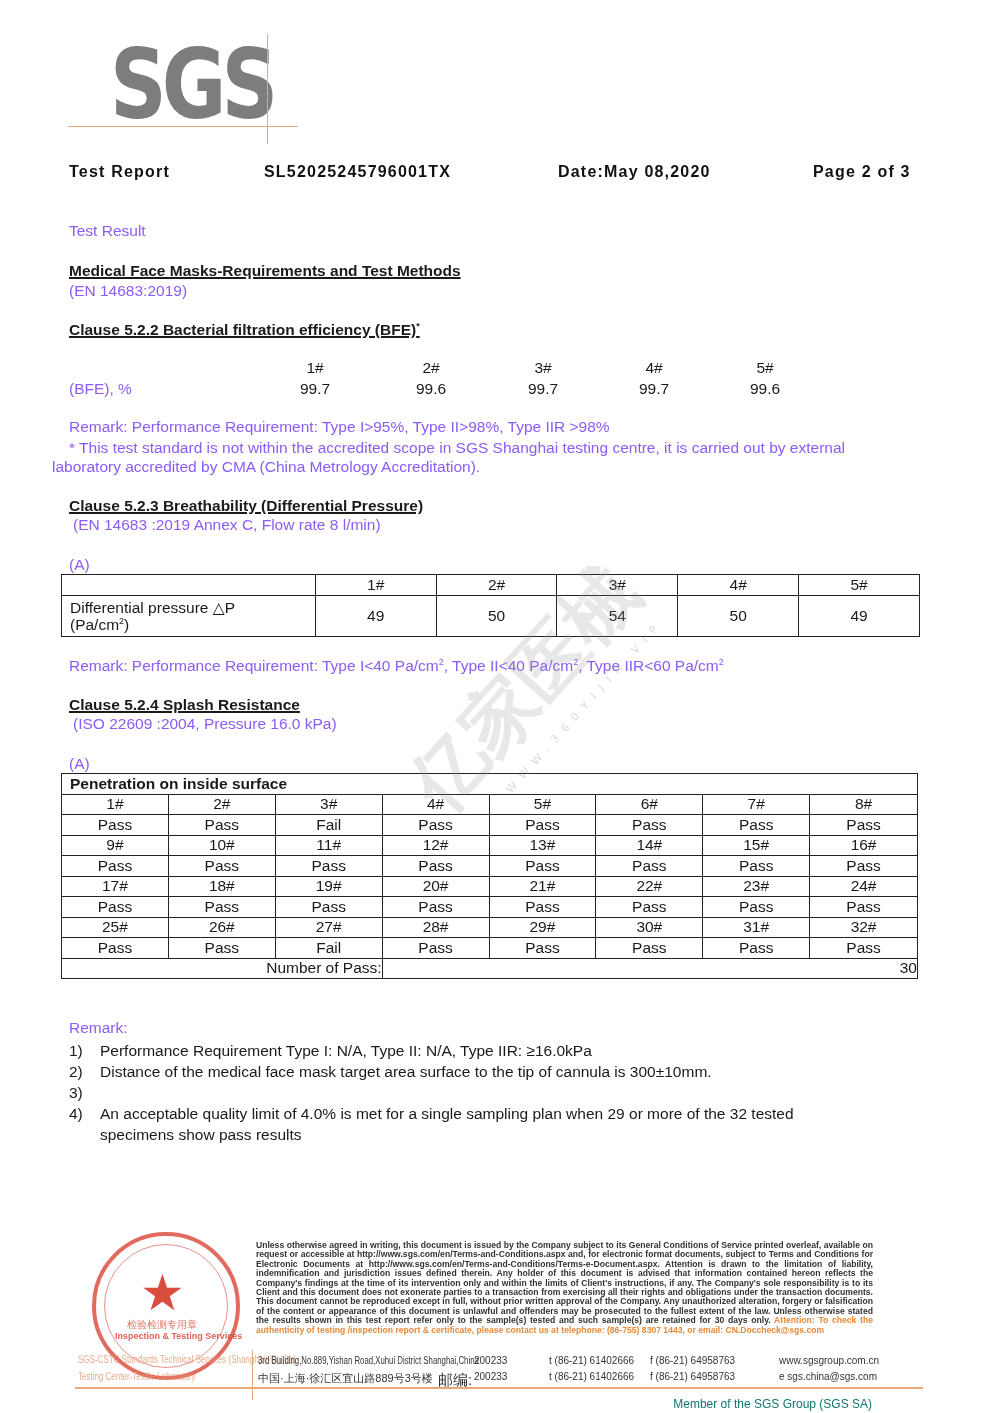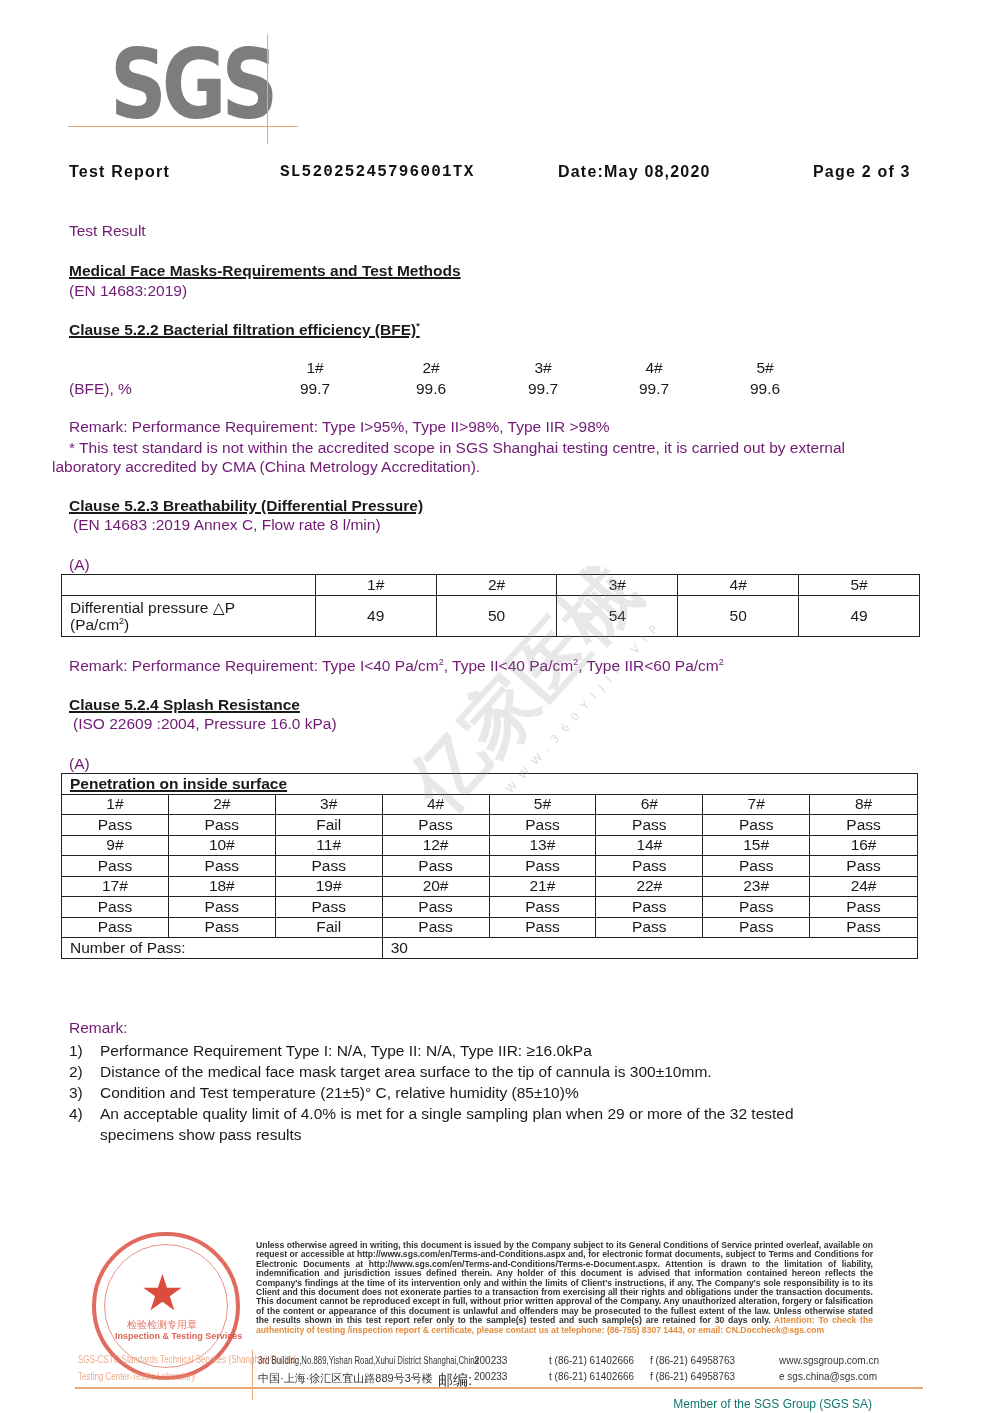--- a/index.html
+++ b/index.html
@@ -8,38 +8,38 @@
   .abs { position: absolute; }
 
   
   .logo { left: 110px; top: 40px; width: 170px; height: 90px; font-family: "DejaVu Sans", sans-serif; font-weight: bold; font-size: 96px; letter-spacing: -6px; color: #7d7d7d; line-height: 90px; transform: scaleX(0.82); transform-origin: left top; }
   .logo-hline { left: 68px; top: 126px; width: 230px; height: 1px; background: #e7a877; }
   .logo-vline { left: 267px; top: 34px; width: 1px; height: 110px; background: #e7a877; }
 
   
   .hdr { top: 163px; font-weight: bold; font-size: 16px; letter-spacing: 1.2px; color: #111; }
 
-  .txt { font-size: 15.5px; color: #701a75; white-space: nowrap; }
+  .txt { font-size: 15.5px; color: #8b5cf6; white-space: nowrap; }
   .bold-u { font-weight: bold; text-decoration: underline; text-decoration-thickness: 2px; font-size: 15.5px; white-space: nowrap; }
   sup { font-size: 9px; vertical-align: super; line-height: 0; }
 
   
   .bfe-col { text-align: center; width: 60px; font-size: 15.5px; }
 
   
   table { border-collapse: collapse; position: absolute; }
   td { border: 1.5px solid #222; text-align: center; font-size: 15.5px; padding: 0; }
   .dp-table td { height: 21px; }
   .dp-table tr.val td { height: 41px; }
   .dp-table td.lbl { text-align: left; padding-left: 8px; line-height: 17px; }
 
   .sp-table td { height: 20.5px; line-height: 18px; }
   .sp-table td.title { text-align: left; padding-left: 8px; font-weight: bold; }
-  .sp-table td.title span { text-decoration: underline; text-decoration-thickness: 2px; }
-  .sp-table td.left { text-align: left; padding-left: 8px; }
+  .sp-table td.title span { text-decoration-thickness: 2px; }
+  .sp-table td.left { text-align: right; padding-left: 8px; }
 
   .remark-list { left: 69px; top: 1040px; font-size: 15.5px; line-height: 21px; }
   .remark-list .item { display: flex; }
   .remark-list .num { width: 31px; }
 
   
   .fine { left: 256px; top: 1241px; width: 617px; font-size: 8.6px; line-height: 9.4px; color: #333; text-align: justify; font-weight: bold; }
   .fine .att { color: #e48a3a; }
   .addr { font-size: 10px; color: #333; white-space: nowrap; }
   .foot-line { left: 75px; top: 1387px; width: 848px; height: 2px; background: #e7a877; }
@@ -58,21 +58,21 @@
   .wm { left: 350px; top: 560px; width: 360px; height: 260px; pointer-events: none; }
 </style>
 </head>
 <body>
 
 <div class="abs logo">SGS</div>
 <div class="abs logo-hline"></div>
 <div class="abs logo-vline"></div>
 
 <div class="abs hdr" style="left:69px;">Test Report</div>
-<div class="abs hdr" style="left:280px;font-family:Liberation Mono, monospace;">SL52025245796001TX</div>
+<div class="abs hdr" style="left:264px;">SL52025245796001TX</div>
 <div class="abs hdr" style="left:558px;">Date:May 08,2020</div>
 <div class="abs hdr" style="left:813px;">Page 2 of 3</div>
 
 <div class="abs txt" style="left:69px; top:222px;">Test Result</div>
 
 <div class="abs bold-u" style="left:69px; top:262px;">Medical Face Masks-Requirements and Test Methods</div>
 <div class="abs txt" style="left:69px; top:282px;">(EN 14683:2019)</div>
 
 <div class="abs bold-u" style="left:69px; top:321px;">
   <span>Clause 5.2.2 Bacterial filtration efficiency (BFE)</span><sup>*</sup>
@@ -211,20 +211,30 @@
     <td>Pass</td>
     <td>Pass</td>
     <td>Pass</td>
     <td>Pass</td>
     <td>Pass</td>
     <td>Pass</td>
     <td>Pass</td>
   </tr>
 
   <tr>
+    <td>25#</td>
+    <td>26#</td>
+    <td>27#</td>
+    <td>28#</td>
+    <td>29#</td>
+    <td>30#</td>
+    <td>31#</td>
+    <td>32#</td>
+  </tr>
+  <tr>
     <td>Pass</td>
     <td>Pass</td>
     <td>Fail</td>
     <td>Pass</td>
     <td>Pass</td>
     <td>Pass</td>
     <td>Pass</td>
     <td>Pass</td>
   </tr>
 
@@ -240,21 +250,20 @@
   <div class="item">
       <span class="num">1)</span>
       <span>Performance Requirement Type I: N/A, Type II: N/A, Type IIR: ≥16.0kPa</span>
     </div>
   <div class="item">
       <span class="num">2)</span>
       <span>Distance of the medical face mask target area surface to the tip of cannula is 300±10mm.</span>
     </div>
   <div class="item">
       <span class="num">3)</span>
-      <span>Condition and Test temperature (21±5)°  C, relative humidity (85±10)%</span>
     </div>
   <div class="item">
       <span class="num">4)</span>
       <span>An acceptable quality limit of 4.0% is met for a single sampling plan when 29 or more of the 32 tested</span>
     </div>
   <div class="item">
       <span class="num"></span>
       <span>specimens show pass results</span>
     </div>
 </div>

